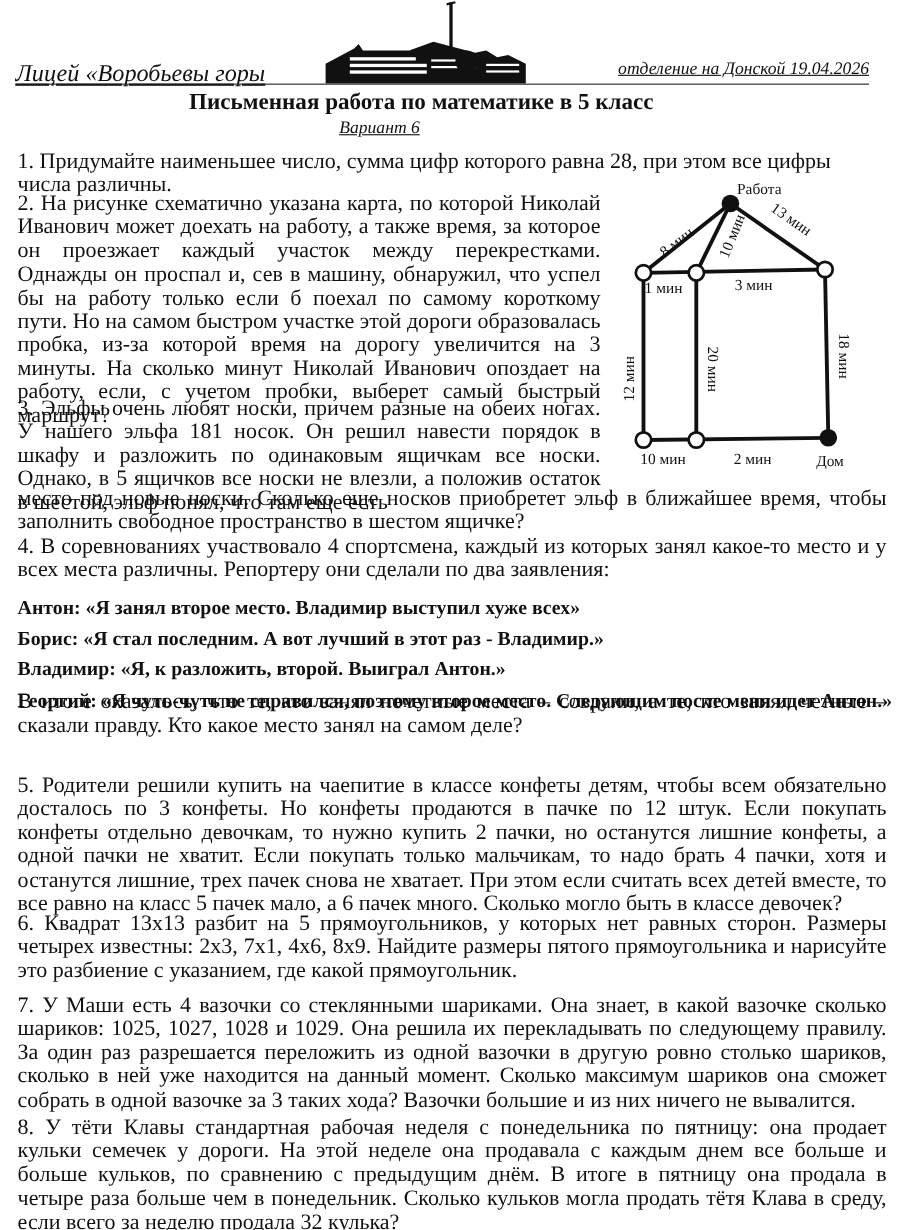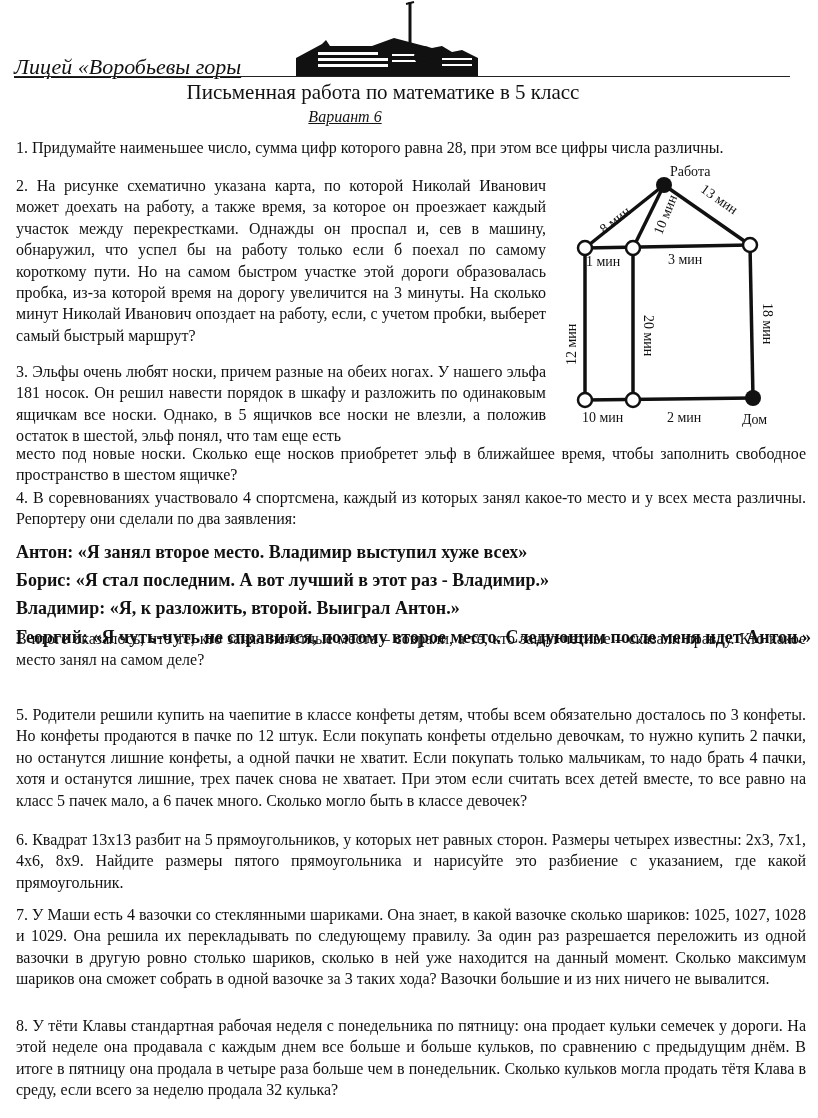--- a/index.html
+++ b/index.html
@@ -3,23 +3,23 @@
 <meta charset="utf-8">
 <style>
   html, body { margin:0; padding:0; background:#fff; }
   body { width:818px; height:1118px; position:relative; overflow:hidden;
          font-family:"Liberation Serif","DejaVu Serif",serif; color:#111; }
   .header { position:absolute; left:14px; top:0; width:776px; height:80px; }
   .hdr-left { position:absolute; left:0; top:54px; font-style:italic; font-size:22px; text-decoration:underline; }
   .hdr-right { position:absolute; right:0; top:54px; font-style:italic; font-size:16px; text-decoration:underline; }
   .hdr-line { position:absolute; left:0; right:0; top:76px; border-top:1.5px solid #222; }
   .logo { position:absolute; left:268px; top:0; width:240px; height:78px; }
-  .title { position:absolute; left:0; width:766px; top:80px; text-align:center; font-weight:normal; font-size:21px; }
+  .title { position:absolute; left:0; width:766px; top:80px; text-align:center; font-weight:bold; font-size:21px; }
   .variant { position:absolute; left:0; width:690px; top:108px; text-align:center; font-style:italic; font-size:16px; text-decoration:underline; }
-  .q { position:absolute; font-size:16px; line-height:21.4px; text-align:justify; }
+  .q { position:absolute; font-size:20px; line-height:21.4px; text-align:justify; }
   .stmt { position:absolute; left:16px; font-size:18px;font-weight:bold; }
   .diagram { position:absolute; left:560px; top:160px; width:250px; height:270px; }
   .diagram text { font-family:"Liberation Serif","DejaVu Serif",serif; font-size:14px; fill:#111; }
 </style>
 </head>
 <body>
 
 <div class="header">
   <span class="hdr-left">Лицей «Воробьевы горы</span>
   <svg class="logo" viewBox="0 0 240 78">
@@ -28,20 +28,21 @@
     <path d="M14 76 L14 58 L40 44 L44 40 L48 46 L90 46 L112 38 L150 48 L160 46 L170 52 L180 50 L196 58 L196 76 Z" fill="#111"></path>
     <rect x="36" y="52" width="60" height="3" fill="#fff"></rect>
     <rect x="36" y="58" width="70" height="3" fill="#fff"></rect>
     <rect x="36" y="64" width="70" height="3" fill="#fff"></rect>
     <rect x="110" y="54" width="40" height="2" fill="#fff"></rect>
     <rect x="110" y="60" width="40" height="2" fill="#fff"></rect>
     <rect x="160" y="58" width="30" height="2" fill="#fff"></rect>
     <rect x="160" y="64" width="30" height="2" fill="#fff"></rect>
     <circle cx="142" cy="56" r="10" fill="#111"></circle>
   </svg>
+  <span class="hdr-right">отделение на Донской 19.04.2026</span>
   <div class="hdr-line"></div>
 </div>
 
 <div class="title">Письменная работа по математике в 5 класс</div>
 <div class="variant">Вариант 6</div>
 
 <div class="q" style="left:16px; top:137px; width:790px; text-align:left;">1. Придумайте наименьшее число, сумма цифр которого равна 28, при этом все цифры числа различны.</div>
 
 <div class="q" style="left:16px; top:175px; width:530px;">2. На рисунке схематично указана карта, по которой Николай Иванович может доехать на работу, а также время, за которое он проезжает каждый участок между перекрестками. Однажды он проспал и, сев в машину, обнаружил, что успел бы на работу только если б поехал по самому короткому пути. Но на самом быстром участке этой дороги образовалась пробка, из-за которой время на дорогу увеличится на 3 минуты. На сколько минут Николай Иванович опоздает на работу, если, с учетом пробки, выберет самый быстрый маршрут?</div>
 

